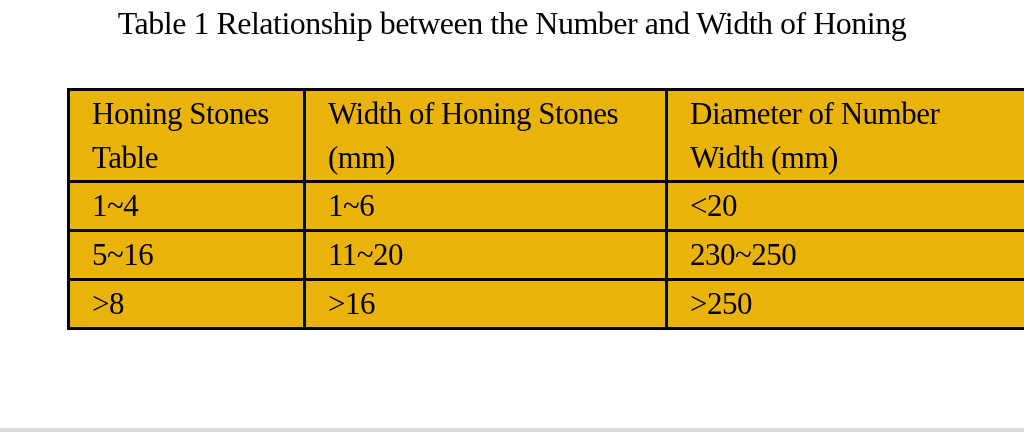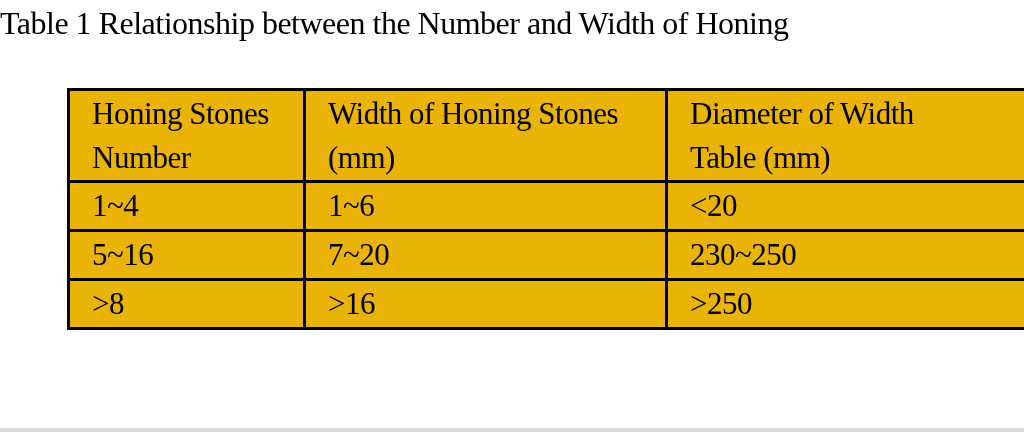--- a/index.html
+++ b/index.html
@@ -13,21 +13,21 @@
     position: relative;
     overflow: hidden;
     font-family: "Liberation Serif", serif;
     color: #000000;
   }
   .caption {
     position: absolute;
     top: 1px;
     left: 0;
     width: 1024px;
-    text-align: left;
+    text-align: center;
     font-size: 32px;
     line-height: 44px;
     letter-spacing: -0.5px;
     white-space: nowrap;
   }
   table.honing {
     position: absolute;
     left: 44px;
     top: 88px;
     width: 960px;
@@ -78,41 +78,41 @@
 <table class="honing">
   <colgroup>
     <col style="width:236px">
     <col style="width:362px">
     <col style="width:362px">
   </colgroup>
   <thead>
     <tr>
       <th>
         <span class="hline">Honing Stones</span>
-        <span class="hline">Number</span>
+        <span class="hline">Table</span>
       </th>
       <th>
         <span class="hline">Width of Honing Stones</span>
         <span class="hline">(mm)</span>
       </th>
       <th>
-        <span class="hline">Diameter of Width</span>
-        <span class="hline">Table (mm)</span>
+        <span class="hline">Diameter of Number</span>
+        <span class="hline">Width (mm)</span>
       </th>
     </tr>
   </thead>
   <tbody>
     <tr>
       <td>1~4</td>
       <td>1~6</td>
       <td>&lt;20</td>
     </tr>
     <tr>
       <td>5~16</td>
-      <td>7~20</td>
+      <td>11~20</td>
       <td>230~250</td>
     </tr>
     <tr>
       <td>&gt;8</td>
       <td>&gt;16</td>
       <td>&gt;250</td>
     </tr>
   </tbody>
 </table>
 

